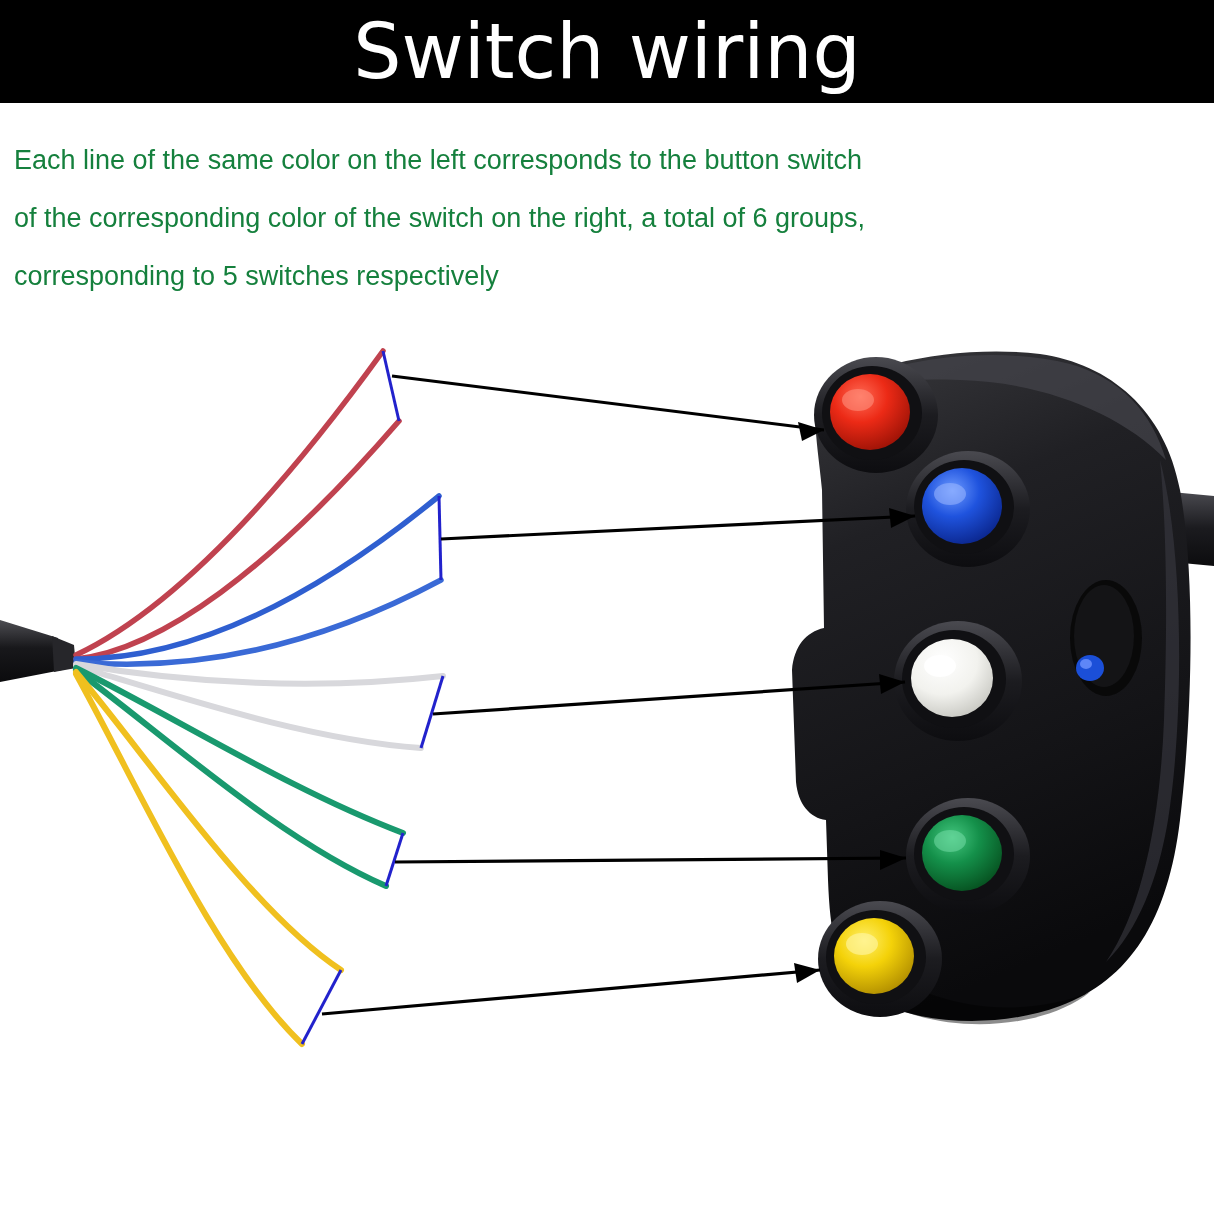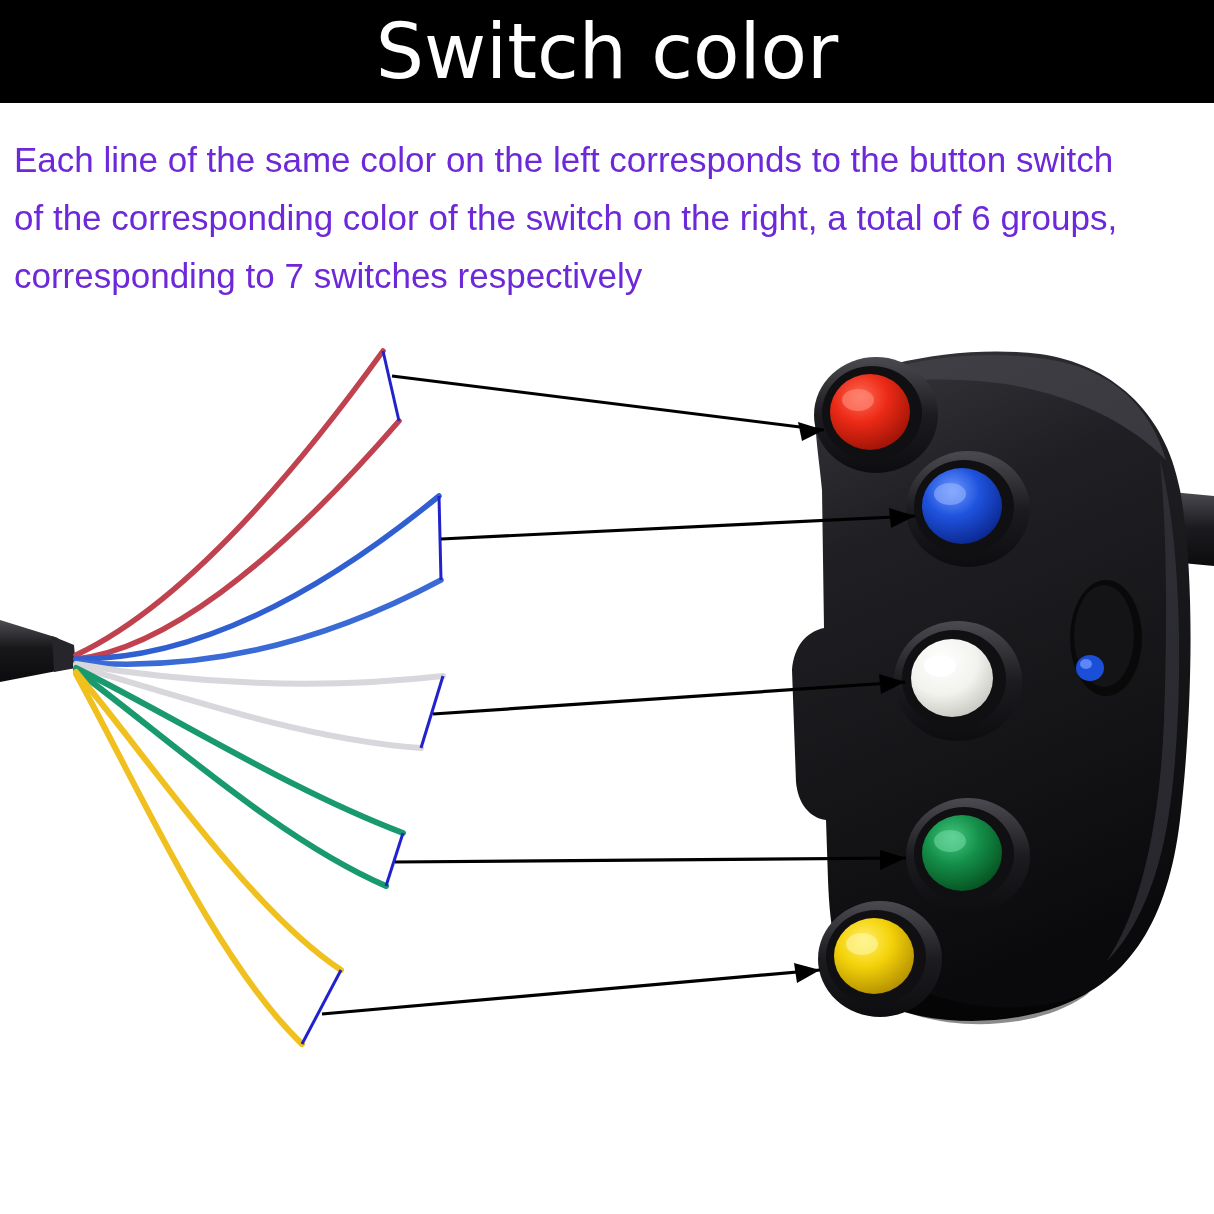--- a/index.html
+++ b/index.html
@@ -43,22 +43,22 @@
     letter-spacing: 0px;
     line-height: 100px;
     white-space: nowrap;
   }
   
   .desc {
     position: absolute;
     left: 14px;
     top: 131px;
     width: 1200px;
-    color: #6d28d9;
-    font-size: 35px;
+    color: #15803d;
+    font-size: 27px;
     line-height: 58px;
     font-family: "Liberation Sans", sans-serif;
     white-space: nowrap;
   }
   .desc div { white-space: nowrap; }
 
   
   .diagram {
     position: absolute;
     left: 0;
@@ -69,27 +69,27 @@
   .diagram svg {
     display: block;
   }
 </style>
 </head>
 <body>
 
 <div id="page">
 
   <div class="title-bar">
-    <div class="title-text">Switch color</div>
+    <div class="title-text">Switch wiring</div>
   </div>
 
   <div class="desc">
     <div>Each line of the same color on the left corresponds to the button switch</div>
     <div>of the corresponding color of the switch on the right, a total of 6 groups,</div>
-    <div>corresponding to 7 switches respectively</div>
+    <div>corresponding to 5 switches respectively</div>
   </div>
 
   <div class="diagram">
     <svg width="1214" height="894" viewBox="0 0 1214 894" xmlns="http://www.w3.org/2000/svg">
       <defs>
 
         <radialGradient id="gRed" cx="38%" cy="30%" r="75%">
           <stop offset="0%" stop-color="#ff6a54"></stop>
           <stop offset="45%" stop-color="#ec2a16"></stop>
           <stop offset="100%" stop-color="#9b1206"></stop>

